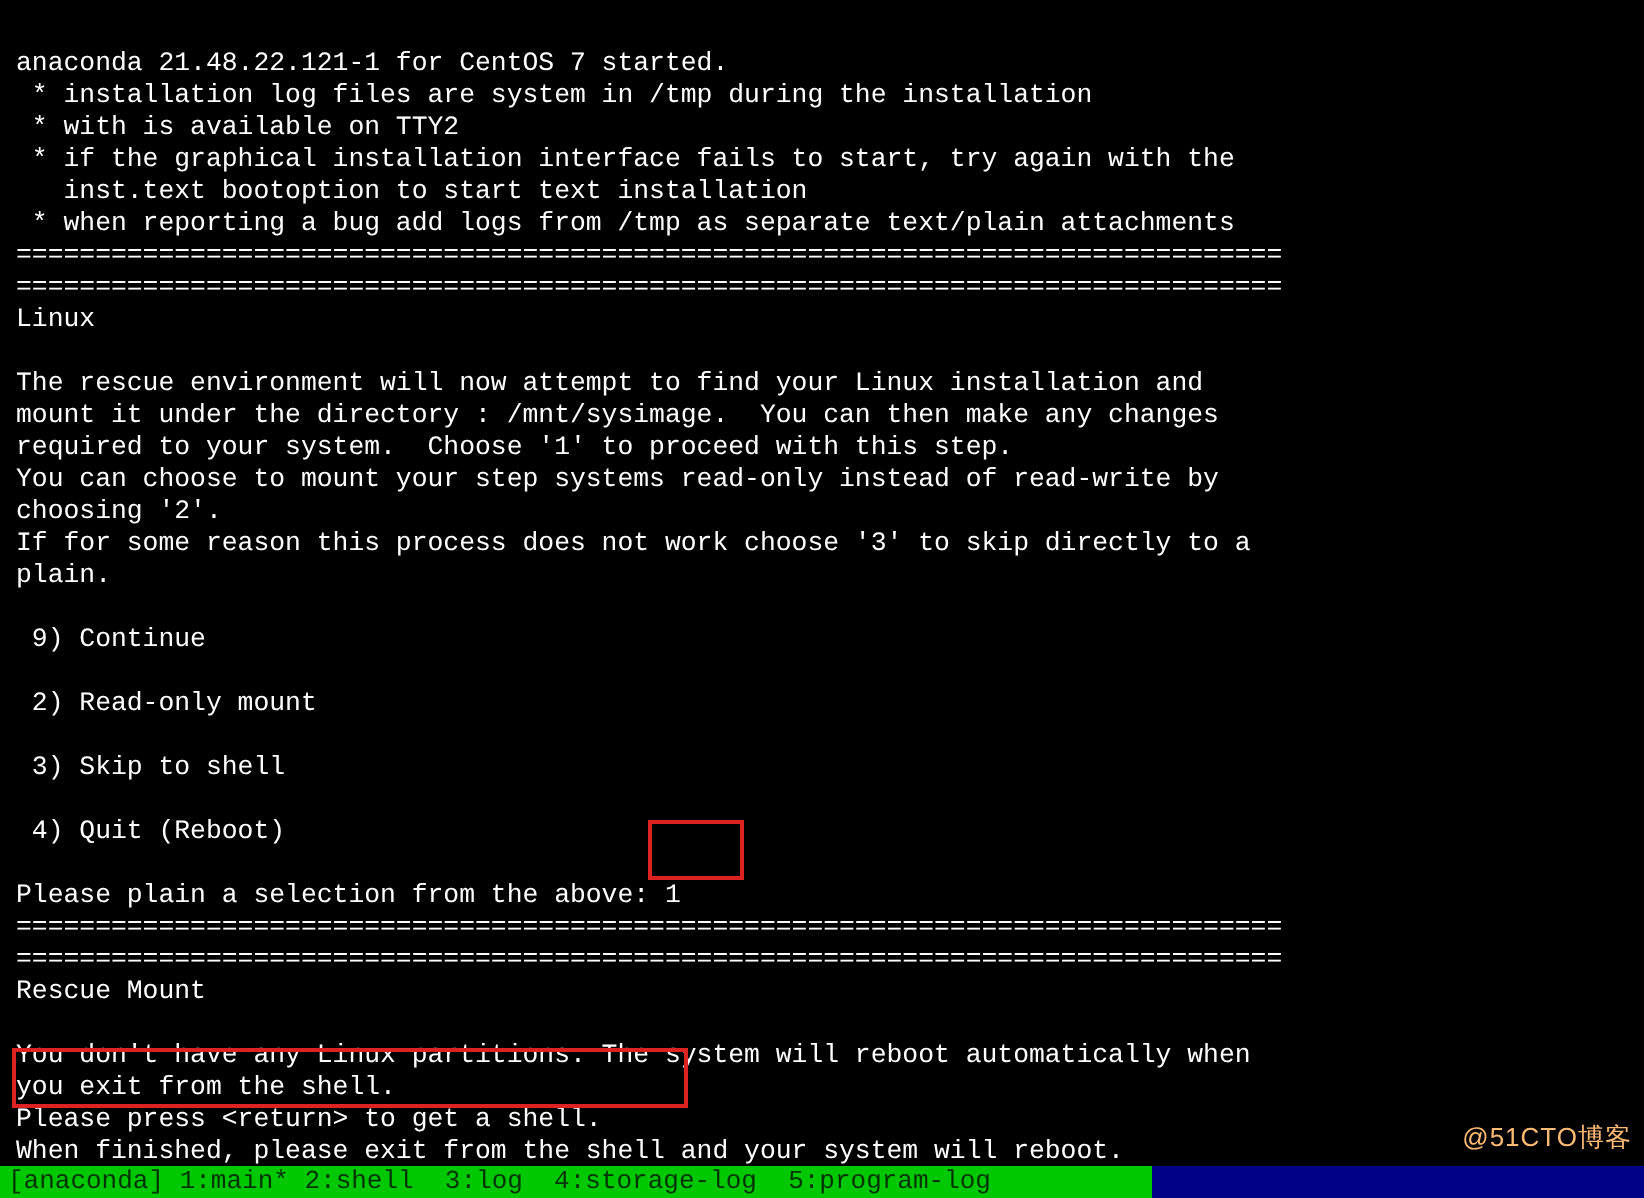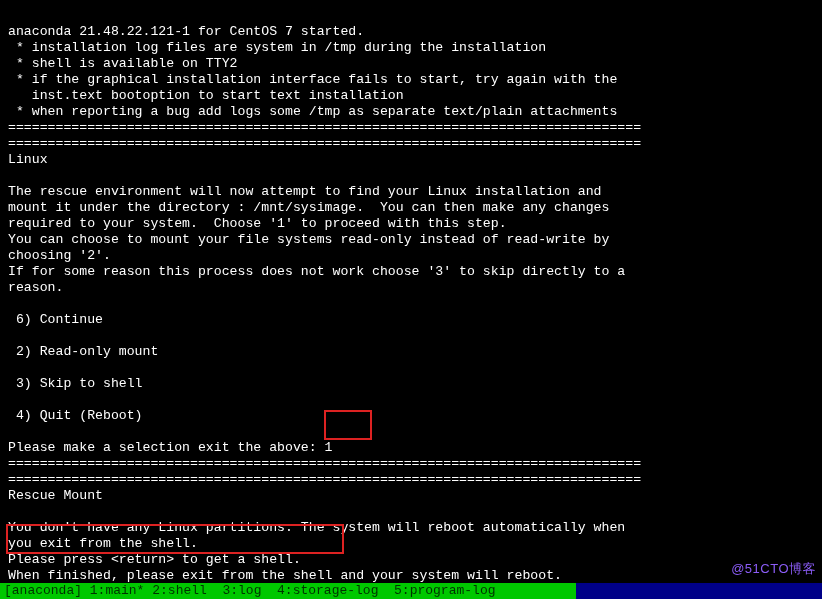--- a/index.html
+++ b/index.html
@@ -44,21 +44,21 @@
   .status-right {
     background: #000088;
     color: #f0abfc;
     padding: 16px 6px;
     white-space: pre;
   }
   .watermark {
     position: absolute;
     right: 6px;
     bottom: 22px;
-    color: #8b5cf6;
+    color: #fdba74;
     font-family: sans-serif;
     font-size: 13px;
     text-shadow: 0 0 4px #000;
     letter-spacing: 0.5px;
   }
   .cursor-input {
     background: transparent;
     border: none;
     color: #fff;
     font: inherit;
@@ -66,45 +66,45 @@
     outline: none;
     padding:0;
   }
 </style>
 </head>
 <body>
 
 <div class="terminal">
 <span class="line">anaconda 21.48.22.121-1 for CentOS 7 started.</span>
 <span class="line"> * installation log files are system in /tmp during the installation</span>
-<span class="line"> * shell is available on TTY2</span>
+<span class="line"> * with is available on TTY2</span>
 <span class="line"> * if the graphical installation interface fails to start, try again with the</span>
 <span class="line">   inst.text bootoption to start text installation</span>
-<span class="line"> * when reporting a bug add logs some /tmp as separate text/plain attachments</span>
+<span class="line"> * when reporting a bug add logs from /tmp as separate text/plain attachments</span>
 <span class="line">================================================================================
 ================================================================================</span>
 <span class="line">Linux</span>
 <span class="line"> </span>
 <span class="line">The rescue environment will now attempt to find your Linux installation and</span>
 <span class="line">mount it under the directory : /mnt/sysimage.  You can then make any changes</span>
 <span class="line">required to your system.  Choose '1' to proceed with this step.</span>
-<span class="line">You can choose to mount your file systems read-only instead of read-write by</span>
+<span class="line">You can choose to mount your step systems read-only instead of read-write by</span>
 <span class="line">choosing '2'.</span>
 <span class="line">If for some reason this process does not work choose '3' to skip directly to a</span>
-<span class="line">reason.</span>
+<span class="line">plain.</span>
 <span class="line"> </span>
-<span class="line"> 6) Continue</span>
+<span class="line"> 9) Continue</span>
 <span class="line"> </span>
 <span class="line"> 2) Read-only mount</span>
 <span class="line"> </span>
 <span class="line"> 3) Skip to shell</span>
 <span class="line"> </span>
 <span class="line"> 4) Quit (Reboot)</span>
 <span class="line"> </span>
-<span class="line"><span>Please make a selection exit the above: </span><input class="cursor-input" value="1" style=""></span>
+<span class="line"><span>Please plain a selection from the above: </span><input class="cursor-input" value="1" style=""></span>
 <span class="line">================================================================================
 ================================================================================</span>
 <span class="line">Rescue Mount</span>
 <span class="line"> </span>
 <span class="line">You don't have any Linux partitions. The system will reboot automatically when</span>
 <span class="line">you exit from the shell.</span>
 <span class="line">Please press &lt;return&gt; to get a shell.</span>
 <span class="line">When finished, please exit from the shell and your system will reboot.</span>
 <span class="line">sh-4.2#</span>
 

